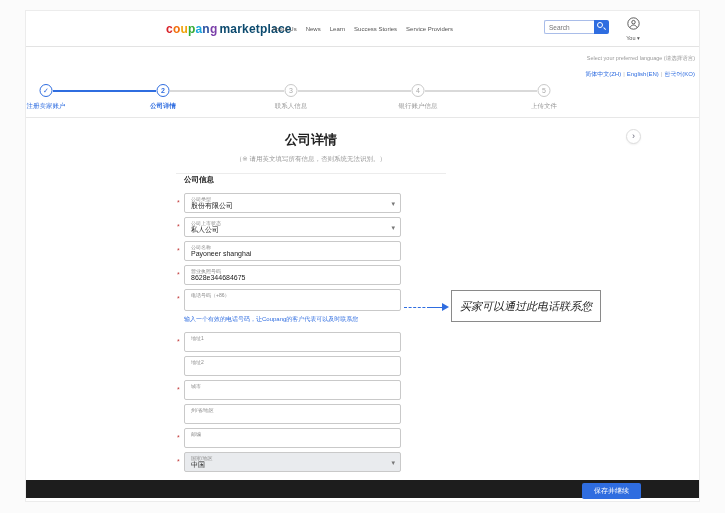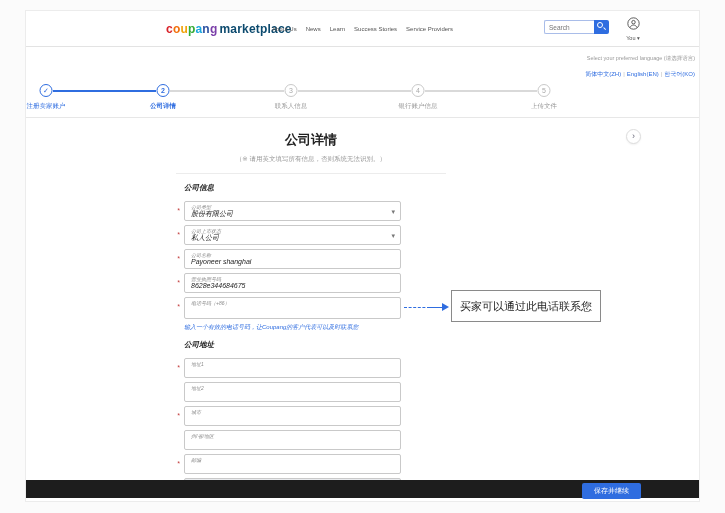--- a/index.html
+++ b/index.html
@@ -40,36 +40,36 @@
   .divider-full { position:absolute; left:0; top:106px; width:100%; height:1px; background:#e7e7e7; }
 
   
   .titleblock { position:absolute; left:0; top:120px; width:570px; text-align:center; }
   .pagetitle { font-size:13px; font-weight:bold; color:#222; }
   .pagesub { font-size:6.5px; color:#999; margin-top:6px; }
   .titlerule { position:absolute; left:150px; top:162px; width:270px; height:1px; background:#ececec; }
   .expandbtn { position:absolute; left:600px; top:118px; width:15px; height:15px; border:1px solid #ddd; border-radius:50%; background:#fff; color:#667; font-size:9px; line-height:13px; text-align:center; cursor:pointer; box-shadow:0 1px 2px rgba(0,0,0,.06); }
 
   
-  .form { position:absolute; left:158px; top:172px; width:217px;font-style:italic; }
+  .form { position:absolute; left:158px; top:164px; width:217px; }
   .secheading { font-size:7.5px; font-weight:bold; color:#222; margin-bottom:8px; }
   .frow { position:relative; margin-bottom:4px; }
   .req { position:absolute; left:-7px; top:6px; color:#c23b3b; font-size:7px; }
   .fbox { width:100%; height:20px; border:1px solid #c9c9c9; border-radius:2px; background:#fff; padding:2px 6px; position:relative; cursor:text; }
   .fbox .flabel { display:block; font-size:5px; color:#8a8a8a; line-height:6px; }
   .fbox .fvalue { display:block; font-size:7px; color:#222; line-height:8px; }
   .fbox.tall { height:22px; }
   .fbox.disabled { background:#e9ebee; }
   .chev { position:absolute; right:5px; top:6px; font-size:7px; color:#777; }
   .helper { font-size:6px; color:#2f6de0; margin:4px 0 8px 0; cursor:pointer; }
   .secheading.second { margin-top:2px; }
 
   
   .callout { position:absolute; left:425px; top:279px; width:150px; height:32px; border:1px solid #8a8a8a; background:#fff; display:flex; align-items:center; justify-content:center; }
-  .callout span { font-size:11px; color:#222; }
+  .callout span { font-size:11px; color:#222;font-style:italic; }
   .arrow-dash { position:absolute; left:378px; top:296px; width:26px; border-top:1.5px dashed #2f6de0; }
   .arrow-solid { position:absolute; left:404px; top:296px; width:13px; border-top:1.5px solid #2f6de0; }
   .arrow-head { position:absolute; left:416px; top:292px; width:0; height:0; border-left:7px solid #2f6de0; border-top:4.5px solid transparent; border-bottom:4.5px solid transparent; }
 
   
   .footerbar { position:absolute; left:0; top:469px; width:100%; height:18px; background:#1d1d1d; }
   .savebtn { position:absolute; right:58px; top:3px; background:#2f6de0; color:#fff; border:none; border-radius:2px; font-size:7px; padding:3px 12px; cursor:pointer; }
 </style>
 </head>
 <body>
@@ -177,21 +177,20 @@
     <div class="frow">
       <span class="req">*</span>
       <div class="fbox tall">
         <span class="flabel">电话号码（+86）</span>
         <span class="fvalue"></span>
       </div>
     </div>
 
     <div class="helper">输入一个有效的电话号码，让Coupang的客户代表可以及时联系您</div>
 
-    <div class="secheading second">公司地址</div>
 
     <div class="frow">
       <span class="req">*</span>
       <div class="fbox">
         <span class="flabel">地址1</span>
         <span class="fvalue"></span>
       </div>
     </div>
 
     <div class="frow">

